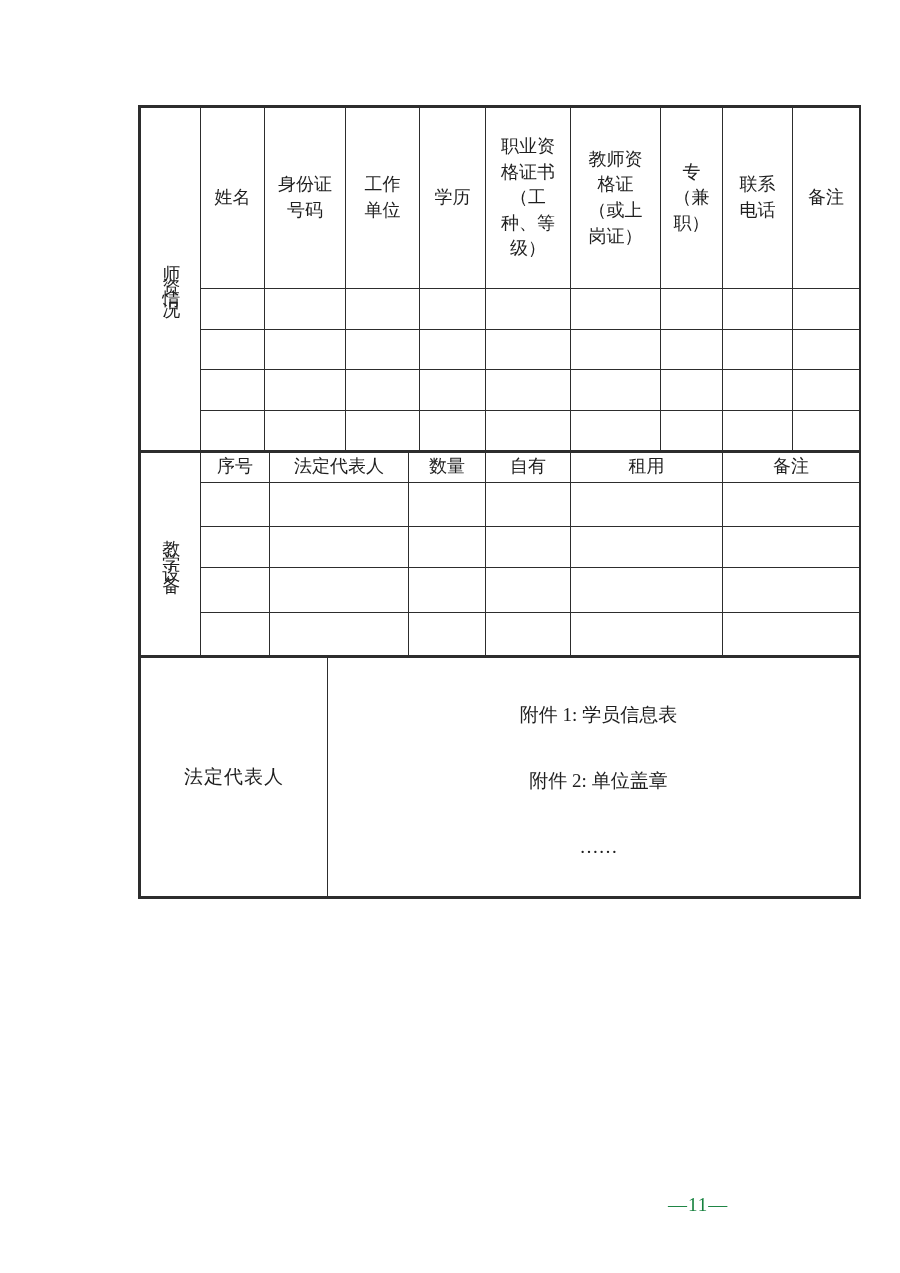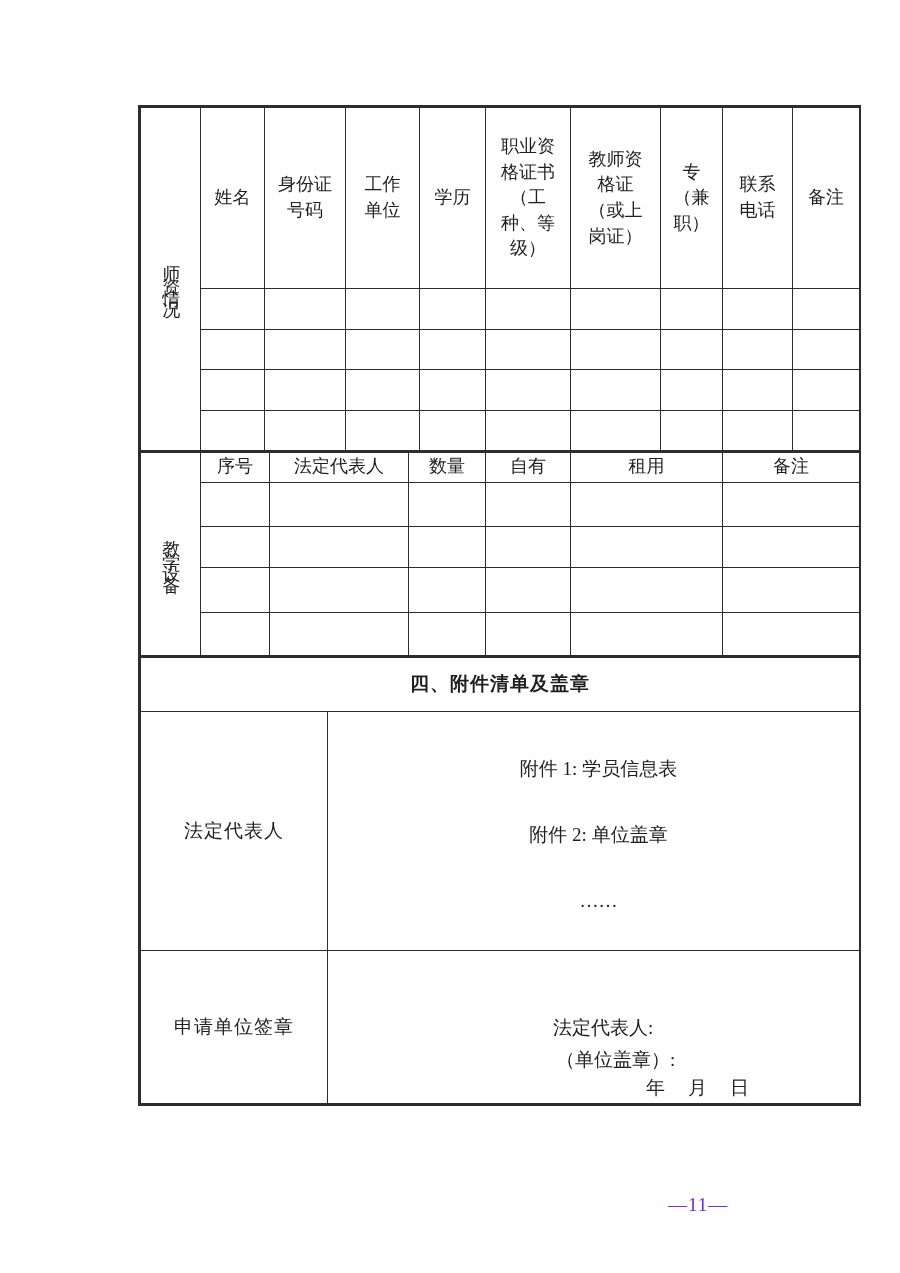--- a/index.html
+++ b/index.html
@@ -35,21 +35,21 @@
     text-align:center; vertical-align:top;
     padding:7px 0 0 10px; font-size:19px; line-height:33px;
   }
   .sig-cell { position:relative; text-align:left; font-size:19px; }
   .sig-line { position:absolute; white-space:nowrap; }
   .sig-l1 { left:225px; top:64px; }
   .sig-l2 { left:228px; top:96px; }
   .sig-l3 { left:318px; top:124px; letter-spacing:2px; }
   .page-num {
     position:absolute; left:668px; top:1194px;
-    font-size:19px; letter-spacing:1px; color:#6d28d9;
+    font-size:19px; letter-spacing:1px; color:#15803d;
   }
 </style>
 </head>
 <body>
 
 <div class="doc-wrap sec">
 
   <table class="sec-sep">
     <colgroup>
       <col style="width:60px">
@@ -189,37 +189,26 @@
     </tr>
   </tbody>
     </table>
 
   <table>
     <colgroup>
       <col style="width:187px">
         <col style="width:532px">
     </colgroup>
     <tbody>
-        <tr class="h54">
-      <td colspan="2" class="section-title">四、附件清单及盖章</td>
-    </tr>
     <tr class="h94">
       <td class="label-cell">法定代表人</td>
       <td class="attach-content">
         <div>附件 1: 学员信息表</div>
         <div>附件 2: 单位盖章</div>
         <div>……</div>
       </td>
     </tr>
-    <tr class="h153">
-      <td class="label-cell">申请单位签章</td>
-      <td class="sig-cell">
-        <div class="sig-line sig-l1">法定代表人:</div>
-        <div class="sig-line sig-l2">（单位盖章）:</div>
-        <div class="sig-line sig-l3">年　月　日</div>
-      </td>
-    </tr>
   </tbody>
     </table>
 
 </div>
 
 <div class="page-num">—11—</div>
 
 </body></html>

